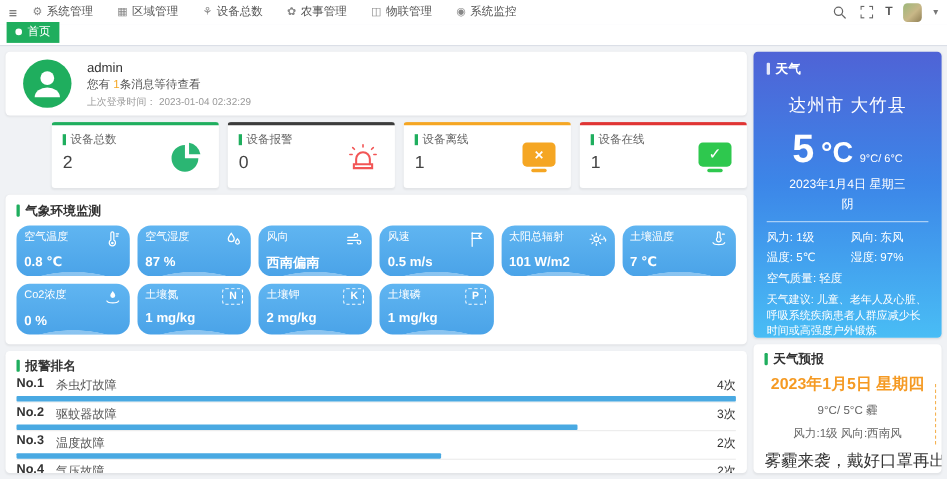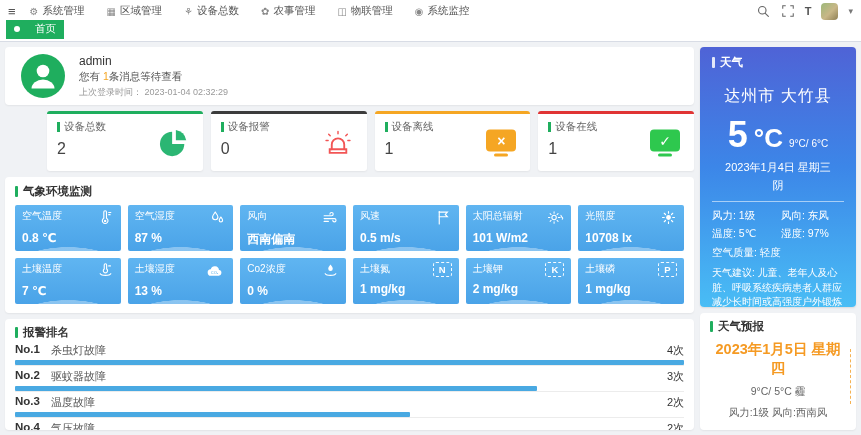--- a/index.html
+++ b/index.html
@@ -14,28 +14,28 @@
   .menu-item .mi { font-size:10px; color:#888; font-style:normal; }
   .nav-right { display:flex; align-items:center; gap:10px; }
   .nav-ic { width:14px; height:14px; display:flex; align-items:center; justify-content:center; cursor:pointer; }
   .font-ic { font-size:11px; color:#555; font-weight:bold; cursor:pointer; }
   .avatar-sm { width:17px; height:17px; border-radius:4px;
     background:linear-gradient(135deg,#9db87a 0%,#c8b787 55%,#8f7f54 100%); cursor:pointer; }
   .caret { font-size:9px; color:#777; cursor:pointer; }
 
   
   .tabbar { height:20px; background:#fff; border-bottom:1px solid #d8dce5; display:flex; align-items:flex-end; padding:0 6px; gap:4px; }
-  .tab { display:inline-flex; align-items:center; gap:15px; background:#1fae5e; color:#fff;
+  .tab { display:inline-flex; align-items:center; gap:5px; background:#1fae5e; color:#fff;
     font-size:10.5px; padding:2px 8px 3px; margin-bottom:2px; cursor:pointer; }
   .tab .dot { width:6px; height:6px; border-radius:50%; background:#fff; }
 
   
   .main { display:flex; gap:6px; padding:5px; height:393px; }
   .col-left { flex:1; min-width:0; display:flex; flex-direction:column; gap:6px; }
-  .col-right { width:156px; display:flex; flex-direction:column; gap:6px; }
+  .col-right { width:171px; display:flex; flex-direction:column; gap:6px; }
   .card { background:#fff; border-radius:4px; box-shadow:0 1px 2px rgba(0,0,0,.06); }
 
   .card-title { display:flex; align-items:center; gap:5px; font-size:11.5px; font-weight:bold; color:#333; }
   .tbar { width:3px; height:11px; background:#1fae5e; border-radius:1px; }
 
   
   .admin { height:58px; display:flex; align-items:center; gap:14px; padding:6px 16px; }
   .avatar-big { width:44px; height:44px; border-radius:50%; background:#1fae5e; flex:none;
     display:flex; align-items:center; justify-content:center; }
   .admin-info { display:flex; flex-direction:column; gap:2px; }
@@ -52,21 +52,21 @@
   .stat-tick { width:3px; height:10px; background:#1fae5e; }
   .stat-value { font-size:16px; color:#444; margin-top:6px; }
   .stat-icon { position:absolute; right:14px; top:50%; transform:translateY(-50%); }
   .mon { width:30px; height:22px; border-radius:4px; display:flex; align-items:center; justify-content:center;
     color:#fff; font-size:14px; font-weight:bold; }
   .mon-base { height:3px; width:14px; margin:2px auto 0; border-radius:2px; }
 
   
   .monitor { padding:7px 10px 9px; }
   .tiles { display:grid; grid-template-columns:repeat(6,1fr); gap:7px; margin-top:6px; }
-  .tile { position:relative; height:46px; border-radius:2px; padding:5px 7px; overflow:hidden;
+  .tile { position:relative; height:46px; border-radius:12px; padding:5px 7px; overflow:hidden;
     background:linear-gradient(180deg,#60b5f1 0%,#4aa3e8 100%); color:#fff; }
   .tile::after { content:""; position:absolute; left:-12px; right:-12px; bottom:-9px; height:16px;
     background:radial-gradient(ellipse at 50% 170%, rgba(255,255,255,.35) 62%, transparent 63%); }
   .tile-top { display:flex; justify-content:space-between; align-items:flex-start; }
   .tile-label { font-size:10px; line-height:1.2; white-space:nowrap; }
   .tile-value { font-size:12px; font-weight:bold; margin-top:5px; position:relative; z-index:1; white-space:nowrap; }
   .tile-icon { flex:none; margin-top:-1px; }
   .npk { width:19px; height:15px; border:1.3px dashed rgba(255,255,255,.95); border-radius:3px;
     display:flex; align-items:center; justify-content:center; font-size:9.5px; font-weight:bold; color:#fff; }
 
@@ -305,59 +305,35 @@
                 <svg width="17" height="17" viewBox="0 0 24 24" fill="none" stroke="#fff" stroke-width="1.5" stroke-linecap="round">
                   <circle cx="10" cy="12" r="3.1"></circle>
                   <path d="M10 6V4M10 20v-2M4 12H2M16 12h2M5.8 7.8 4.4 6.4M14.2 7.8l1.4-1.4M5.8 16.2l-1.4 1.4M14.2 16.2l1.4 1.4"></path>
                   <path d="M19.6 9c1 .9 1 1.8.1 2.7M21.4 11.6c1 .9 1 1.8.1 2.7"></path>
                 </svg>
               </span>
             </div>
           <div class="tile-value">101 W/m2</div>
         </div>
 
-        <div class="tile">
-          <div class="tile-top">
-              <span class="tile-label">光照度</span>
-            <span class="tile-icon">
-                <svg width="17" height="17" viewBox="0 0 24 24" fill="none" stroke="#fff" stroke-width="1.6" stroke-linecap="round">
-                  <circle cx="12" cy="12" r="3.4" fill="#fff" stroke="none"></circle>
-                  <path d="M12 6V3.5M12 20.5V18M6 12H3.5M20.5 12H18M7.8 7.8 6 6M16.2 7.8 18 6M7.8 16.2 6 18M16.2 16.2 18 18"></path>
-                </svg>
-              </span>
-            </div>
-          <div class="tile-value">10708 lx</div>
-        </div>
 
         <div class="tile">
           <div class="tile-top">
               <span class="tile-label">土壤温度</span>
             <span class="tile-icon">
                 <svg width="17" height="17" viewBox="0 0 24 24" fill="none" stroke="#fff" stroke-width="1.6" stroke-linecap="round">
                   <path d="M13.6 4.2a1.7 1.7 0 0 0-3.4 0v5.6a3 3 0 1 0 3.4 0z"></path>
                   <path d="M16.5 5.5H19"></path>
                   <path d="M4.5 16.5c1.8 3.2 13.2 3.2 15 0"></path>
                 </svg>
               </span>
             </div>
           <div class="tile-value">7 ℃</div>
         </div>
 
-        <div class="tile">
-          <div class="tile-top">
-              <span class="tile-label">土壤湿度</span>
-            <span class="tile-icon">
-                <svg width="21" height="17" viewBox="0 0 26 20">
-                  <path d="M7.5 16.5a4 4 0 0 1-.4-8 5.2 5.2 0 0 1 10.2 1 3.5 3.5 0 0 1-1 7z" fill="#fff"></path>
-                  <text x="7.2" y="14.4" font-size="5" fill="#54ade9">CO₂</text>
-                </svg>
-              </span>
-            </div>
-          <div class="tile-value">13 %</div>
-        </div>
 
         <div class="tile">
           <div class="tile-top">
               <span class="tile-label">Co2浓度</span>
             <span class="tile-icon">
                 <svg width="17" height="17" viewBox="0 0 24 24" fill="none" stroke="#fff" stroke-width="1.6" stroke-linecap="round">
                   <path d="M12 3.5c1.9 2.7 3.2 4.2 3.2 6a3.2 3.2 0 0 1-6.4 0c0-1.8 1.3-3.3 3.2-6z" fill="#fff" stroke="none"></path>
                   <path d="M4.5 16.5c1.8 3.2 13.2 3.2 15 0"></path>
                 </svg>
               </span>

